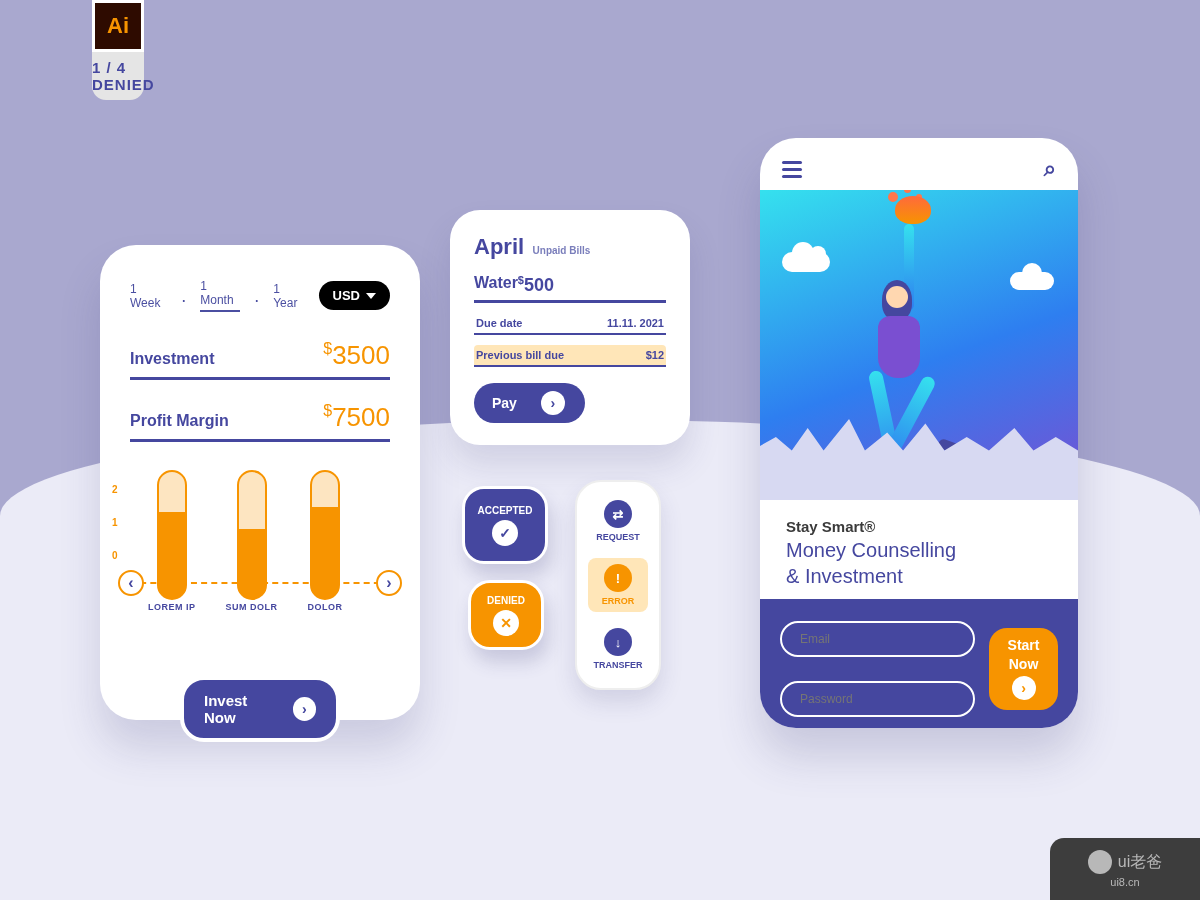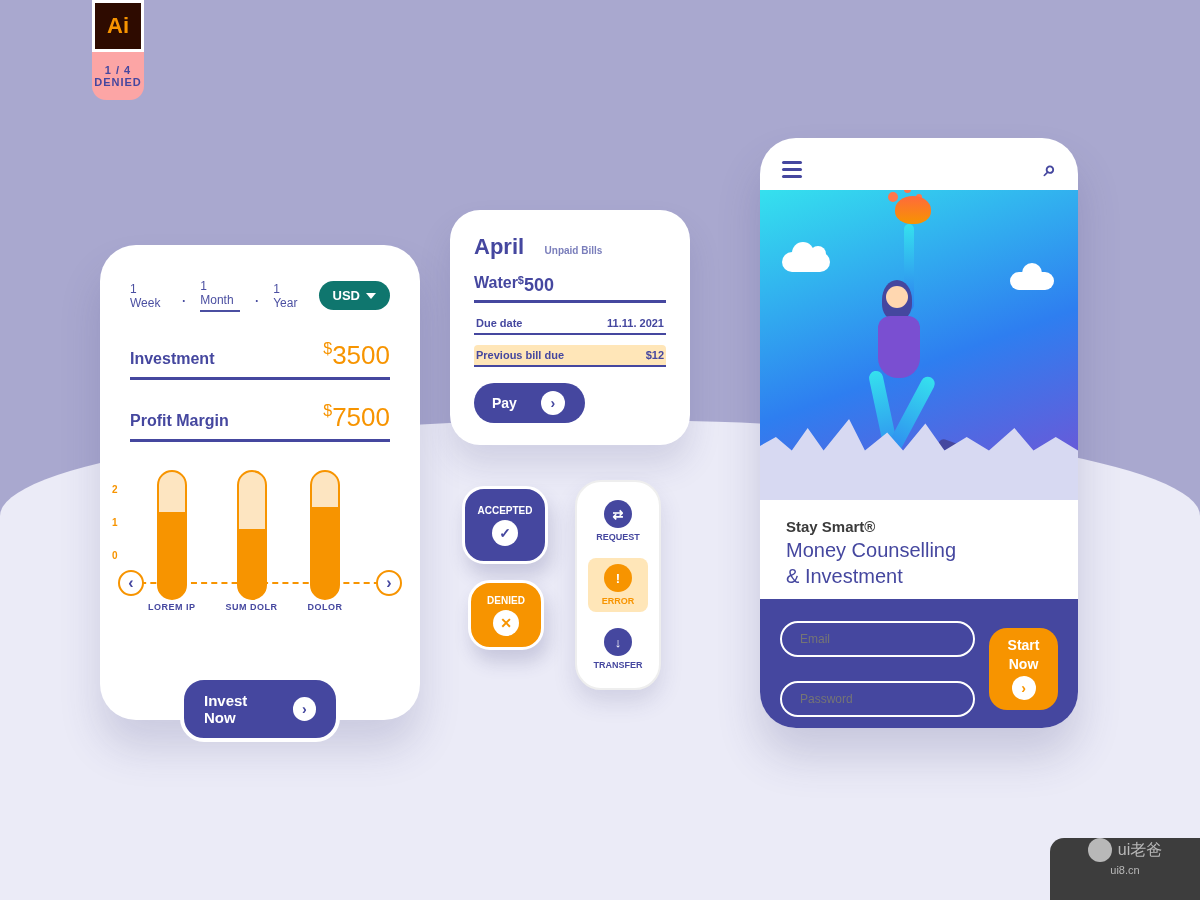--- a/index.html
+++ b/index.html
@@ -3,29 +3,29 @@
 <meta charset="utf-8">
 <style>
 * { margin:0; padding:0; box-sizing:border-box; font-family:'Segoe UI',Arial,sans-serif; }
 body { width:1200px; height:900px; background:#a9a8cf; position:relative; overflow:hidden; }
 
 .bg-curve { position:absolute; bottom:0; left:0; width:1200px; height:480px; background:#ebebf7; border-radius:50% 50% 0 0 / 20% 20% 0 0; }
 
 
 .ai-label { position:absolute; left:88px; top:0; width:60px; display:flex; flex-direction:column; align-items:center; }
 .ai-top { width:52px; height:52px; background:#2e0b00; border:3px solid #fff; display:flex; align-items:center; justify-content:center; color:#f79400; font-weight:700; font-size:22px; }
-.ai-bottom { width:52px; height:48px; background:#fca5a5; border-radius:0 0 14px 14px; display:flex; flex-direction:column; align-items:center; justify-content:center; color:#45479f; font-size:11px; font-weight:700; letter-spacing:1px; }
+.ai-bottom { width:52px; height:48px; background:#e5e5e5; border-radius:0 0 14px 14px; display:flex; flex-direction:column; justify-content:center; color:#45479f; font-size:15px; font-weight:700; letter-spacing:1px; }
 
 
 .card-invest { position:absolute; left:100px; top:245px; width:320px; height:475px; background:#fff; border-radius:36px; padding:34px 30px 0; box-shadow:0 28px 40px rgba(60,60,120,.18); }
 .tabs { display:flex; gap:14px; font-size:12px; color:#4b4fa1; align-items:center; margin-bottom:28px; }
 .tab { cursor:pointer; }
 .tab.active { font-weight:400; border-bottom:2px solid #4b4fa1; padding-bottom:3px; }
 .dot { font-size:18px; line-height:0; }
-.currency-pill { margin-left:auto; background:#0f766e; color:#fff; border-radius:18px; padding:7px 14px; font-weight:700; font-size:13px; display:flex; align-items:center; gap:6px; }
+.currency-pill { margin-left:auto; background:#000000; color:#fff; border-radius:18px; padding:7px 14px; font-weight:700; font-size:13px; display:flex; align-items:center; gap:6px; }
 .chev-down { width:0; height:0; border-left:5px solid transparent; border-right:5px solid transparent; border-top:6px solid #fff; }
 
 .stat-row { margin-top:22px; display:flex; align-items:baseline; justify-content:space-between; border-bottom:3px solid #45479f; padding-bottom:6px; }
 .stat-label { color:#45479f; font-weight:700; font-size:16px; }
 .stat-val { color:#f79400; font-weight:400; font-size:26px; }
 .stat-val .d { font-size:16px; vertical-align:super; }
 
 .chart-zone { margin-top:28px; position:relative; height:200px; }
 .y-ticks { position:absolute; left:-18px; top:14px; font-size:10px; color:#f79400; font-weight:700; display:flex; flex-direction:column; gap:22px; }
 .bars { position:absolute; left:18px; top:0; display:flex; gap:30px; }
@@ -37,21 +37,21 @@
 .dash-line { position:absolute; top:112px; left:0; right:0; border-top:2px dashed #f79400; }
 .nav-arrow { position:absolute; top:100px; width:26px; height:26px; border-radius:50%; background:#fff; border:2px solid #f79400; display:flex; align-items:center; justify-content:center; color:#45479f; font-weight:700; }
 .nav-arrow.left { left:-12px; } .nav-arrow.right { right:-12px; }
 
 .invest-btn { position:absolute; left:50%; bottom:-22px; transform:translateX(-50%); background:#45479f; color:#fff; border-radius:24px; padding:12px 20px; font-weight:700; font-size:15px; display:flex; align-items:center; gap:12px; border:4px solid #fff; }
 .circ-arrow { width:24px; height:24px; border-radius:50%; background:#fff; color:#45479f; display:flex; align-items:center; justify-content:center; font-size:14px; font-weight:900; }
 
 
 .card-bills { position:absolute; left:450px; top:210px; width:240px; height:235px; background:#fff; border-radius:30px; padding:24px 24px 0; box-shadow:0 20px 32px rgba(60,60,120,.15); }
 .card-bills h2 { color:#45479f; font-size:22px; display:inline; }
-.sub { color:#7a7ebb; font-size:10px; font-weight:700; margin-left:16px; }
+.sub { color:#7a7ebb; font-size:10px; font-weight:700; margin-left:4px; }
 .bill-main { margin-top:14px; display:flex; justify-content:flex-start; color:#45479f; font-weight:700; border-bottom:3px solid #45479f; padding-bottom:4px; }
 .bill-main .amt { font-size:18px; } .bill-main .amt .d { font-size:11px; vertical-align:super; }
 .bill-line { margin-top:10px; display:flex; justify-content:space-between; font-size:11px; color:#45479f; font-weight:700; border-bottom:2px solid #45479f; padding:4px 2px; }
 .bill-line.hl { background:#ffe6b8; border-radius:4px 4px 0 0; }
 .pay-btn { margin-top:16px; background:#45479f; color:#fff; border-radius:22px; padding:8px 20px 8px 18px; font-weight:700; font-size:14px; display:inline-flex; align-items:center; gap:24px; }
 
 
 .chip { position:absolute; border-radius:22px; display:flex; flex-direction:column; align-items:center; justify-content:center; font-weight:800; font-size:10px; box-shadow:4px 12px 18px rgba(60,60,120,.2); }
 .chip .ico { width:26px; height:26px; border-radius:50%; background:#fff; display:flex; align-items:center; justify-content:center; margin-top:4px; font-size:14px; }
 .chip-accepted { left:462px; top:486px; width:86px; height:78px; background:#45479f; color:#fff; border:3px solid #fff; }
@@ -93,21 +93,21 @@
 .brand { font-size:15px; font-weight:800; color:#3a3a3a; }
 .tagline { font-size:20px; color:#45479f; line-height:1.3; margin-top:2px; }
 
 .phone-form { background:#45479f; padding:22px 20px 28px; display:flex; gap:14px; align-items:center; }
 .inputs { display:flex; flex-direction:column; gap:24px; flex:1; }
 .input-pill { border:2px solid #fff; border-radius:22px; padding:9px 18px; color:#fff; font-size:12px; background:transparent; }
 .start-btn { width:72px; height:82px; background:#f79400; border-radius:18px; color:#fff; font-weight:800; font-size:14px; display:flex; flex-direction:column; align-items:center; justify-content:center; gap:4px; line-height:1.1; }
 .start-btn .circ-arrow { background:#fff; color:#f79400; }
 
 
-.watermark { position:absolute; right:0; bottom:0; width:150px; height:62px; background:#3d3d3d; border-radius:14px 0 0 0; color:#b8b8b8; display:flex; flex-direction:column; align-items:center; justify-content:flex-start; font-size:11px; gap:2px; }
+.watermark { position:absolute; right:0; bottom:0; width:150px; height:62px; background:#3d3d3d; border-radius:14px 0 0 0; color:#b8b8b8; display:flex; flex-direction:column; align-items:center; justify-content:center; font-size:11px; gap:2px; }
 .watermark .logo { width:24px; height:24px; background:#b8b8b8; border-radius:50%; }
 </style>
 </head>
 <body>
 
 <div class="bg-curve"></div>
 
 <div class="ai-label">
   <div class="ai-top">Ai</div>
   <div class="ai-bottom">

